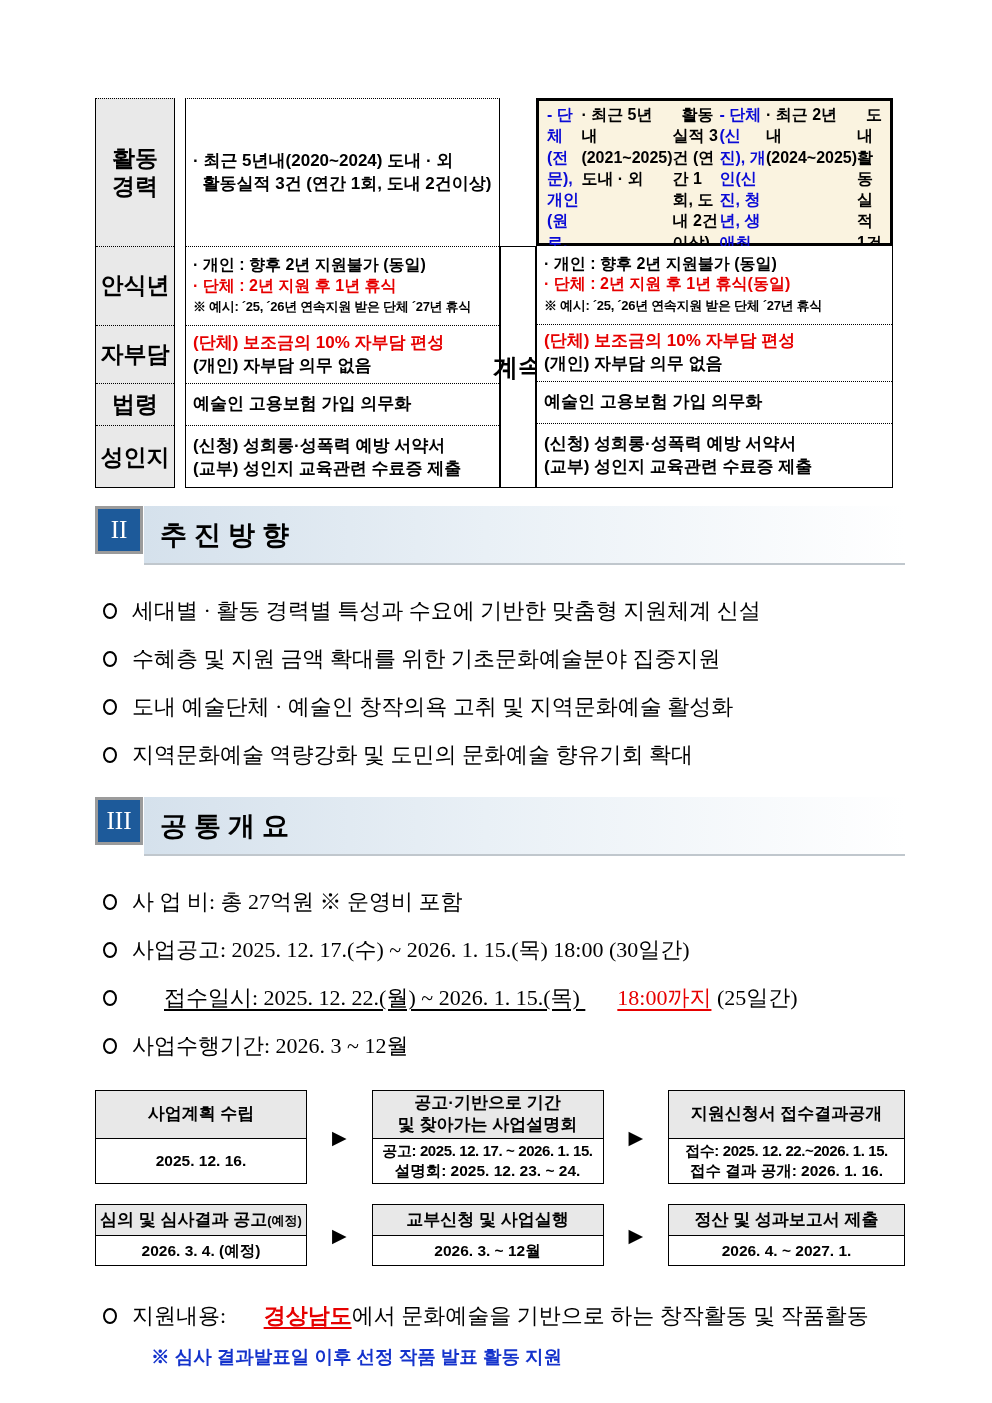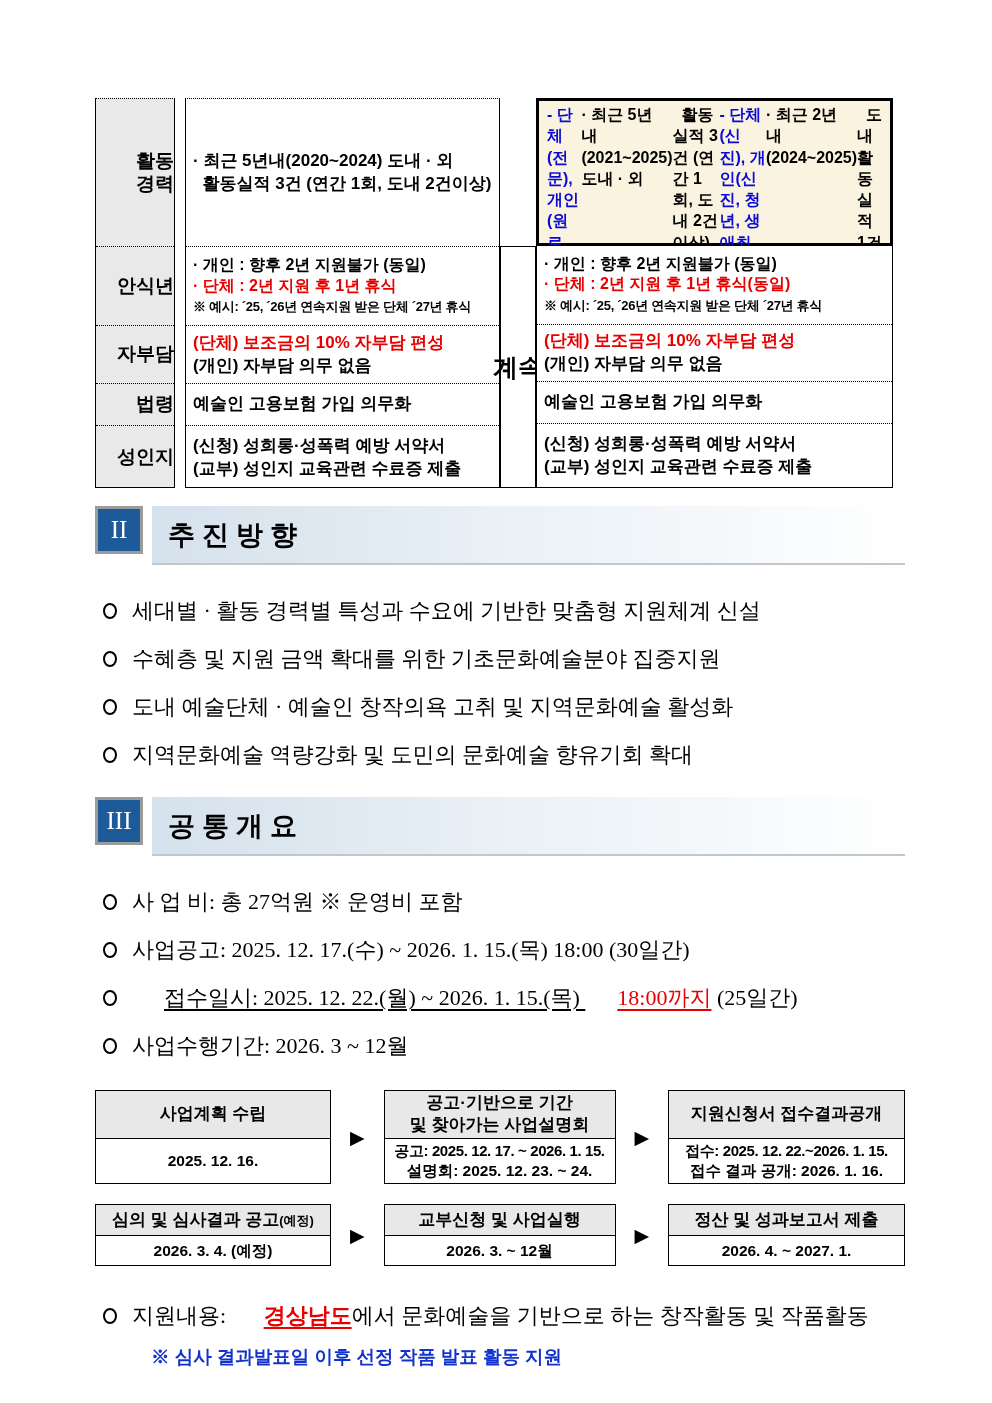--- a/index.html
+++ b/index.html
@@ -17,21 +17,21 @@
   .col-labels { width:80px; border:1px solid #000; border-top:1px dotted #000; background:#e9e9e9; }
   .col-gap { width:10px; }
   .col-left { width:315px; border:1px solid #000; border-top:1px dotted #000; background:#fff; }
   .col-mid { width:36px; display:flex; flex-direction:column; }
   .col-right { width:357px; display:flex; flex-direction:column; }
 
   .cell { border-bottom:1px dotted #000; display:flex; flex-direction:column; justify-content:center; }
   .cell:last-child { border-bottom:none; }
   .h0{height:148px}.h1{height:79px}.h2{height:58px}.h3{height:42px}.h4{height:63px}
 
-  .col-labels .cell { align-items:flex-end; font-size:19px; font-weight:800; }
+  .col-labels .cell { align-items:center; font-size:23px; font-weight:800; }
   .col-labels .tl { line-height:1.2; text-align:center; }
 
   .col-left .cell, .rrows .cell { padding:3px 7px; font-size:17px; font-weight:600; }
   .col-left .tl, .rrows .tl { line-height:1.34; }
   .fz16 .tl { font-size:16px; line-height:1.3; }
 
   .mid-spacer { height:148px; }
   .mid-cell { height:242px; border:1px solid #000; display:flex; align-items:center; justify-content:center; background:#fff; }
   .mid-cell .tl { font-size:25px; font-weight:800; line-height:1.05; text-align:center; }
 
@@ -44,42 +44,42 @@
   .blue { color:#0a0ad6; }
   .xb { font-weight:800; }
   .small { font-size:13px; letter-spacing:-0.3px; font-weight:700; }
   .u { text-decoration: underline; text-underline-offset: 4px; text-decoration-thickness: 1.5px; margin-left: 32px; }
 
   
   .sec-head { display:flex; height:59px; width:810px; margin-top:18px; }
   .numeral { width:48px; height:48px; background:#1d5a9a; border:3px solid #9b9b9b;
              color:#fff; font-family:"Liberation Serif", serif; font-size:25px;
              display:flex; align-items:center; justify-content:center; }
-  .bar { flex:1; margin-left:9px; background:linear-gradient(90deg,#d5e1ec 0%,#e9f0f6 45%,#ffffff 100%);
+  .bar { flex:1; margin-left:1px; background:linear-gradient(90deg,#d5e1ec 0%,#e9f0f6 45%,#ffffff 100%);
          border-bottom:2px solid #c0c7cd; display:flex; align-items:center;
          padding-left:16px; font-size:27px; font-weight:800; letter-spacing:7px; }
 
   
   .blist { margin-top:22px; margin-left:8px; }
   .bitem { height:48px; display:flex; align-items:center;
            font-family:"Liberation Serif", serif; font-size:22px; }
   .bullet-circle { width:14px; height:16px; border:2.5px solid #000; border-radius:50%;
                    margin-right:15px; flex:none; }
   .bitem .btext .tl { display:inline; }
   .serif-lines { font-family:"Liberation Serif", serif; font-size:22px; }
 
   .note-line { margin:4px 0 0 48px; font-size:18.5px; font-weight:600; }
   .bluenote { color:#1433cc;margin-top:31px; }
 
   
   .flow-row { display:flex; align-items:center; width:810px; margin-top:20px; }
   .fbox { border:1.5px solid #000; display:flex; flex-direction:column; background:#fff; }
   .row1 .fbox { height:94px; }
   .row2 .fbox { height:62px; }
-  .w1{width:236px}.w2{width:232px}.w3{width:237px}
+  .w1{width:212px}.w2{width:232px}.w3{width:237px}
   .fhead { background:#e8e8e8; border-bottom:1px solid #000; flex:1.05;
            display:flex; flex-direction:column; justify-content:center;
            text-align:center; font-weight:800; font-size:17px; }
   .fhead .tl { line-height:1.3; }
   .fbody { flex:1; display:flex; flex-direction:column; justify-content:center;
            text-align:center; font-size:15.5px; font-weight:600; }
   .fbody .tl { line-height:1.3; }
   .cond { font-size:15px; letter-spacing:-0.4px; }
   .hsmall { font-size:13px;margin-top:40px; }
   .arrow { flex:1; text-align:center; font-size:19px; }

